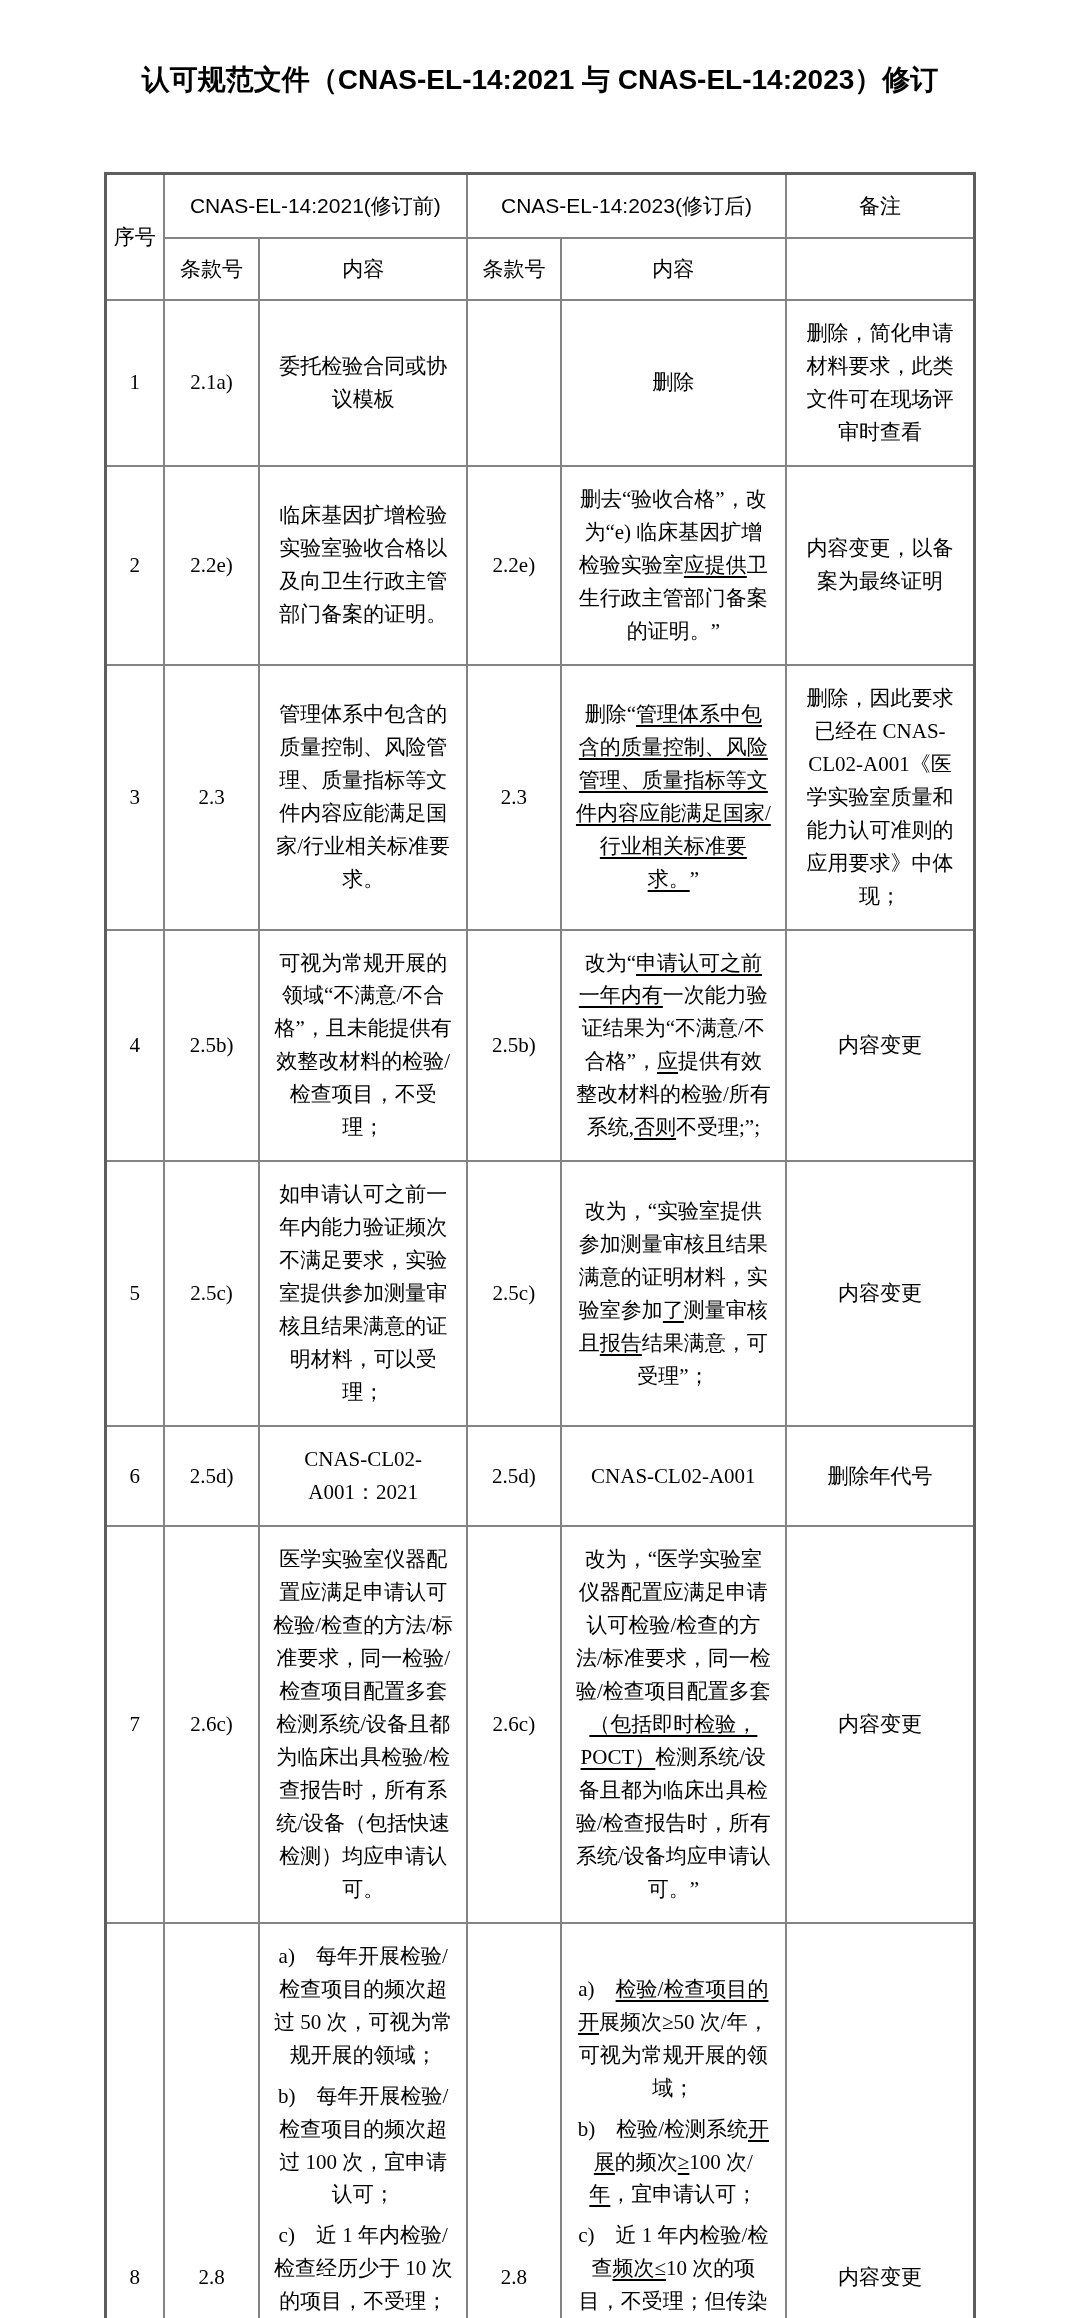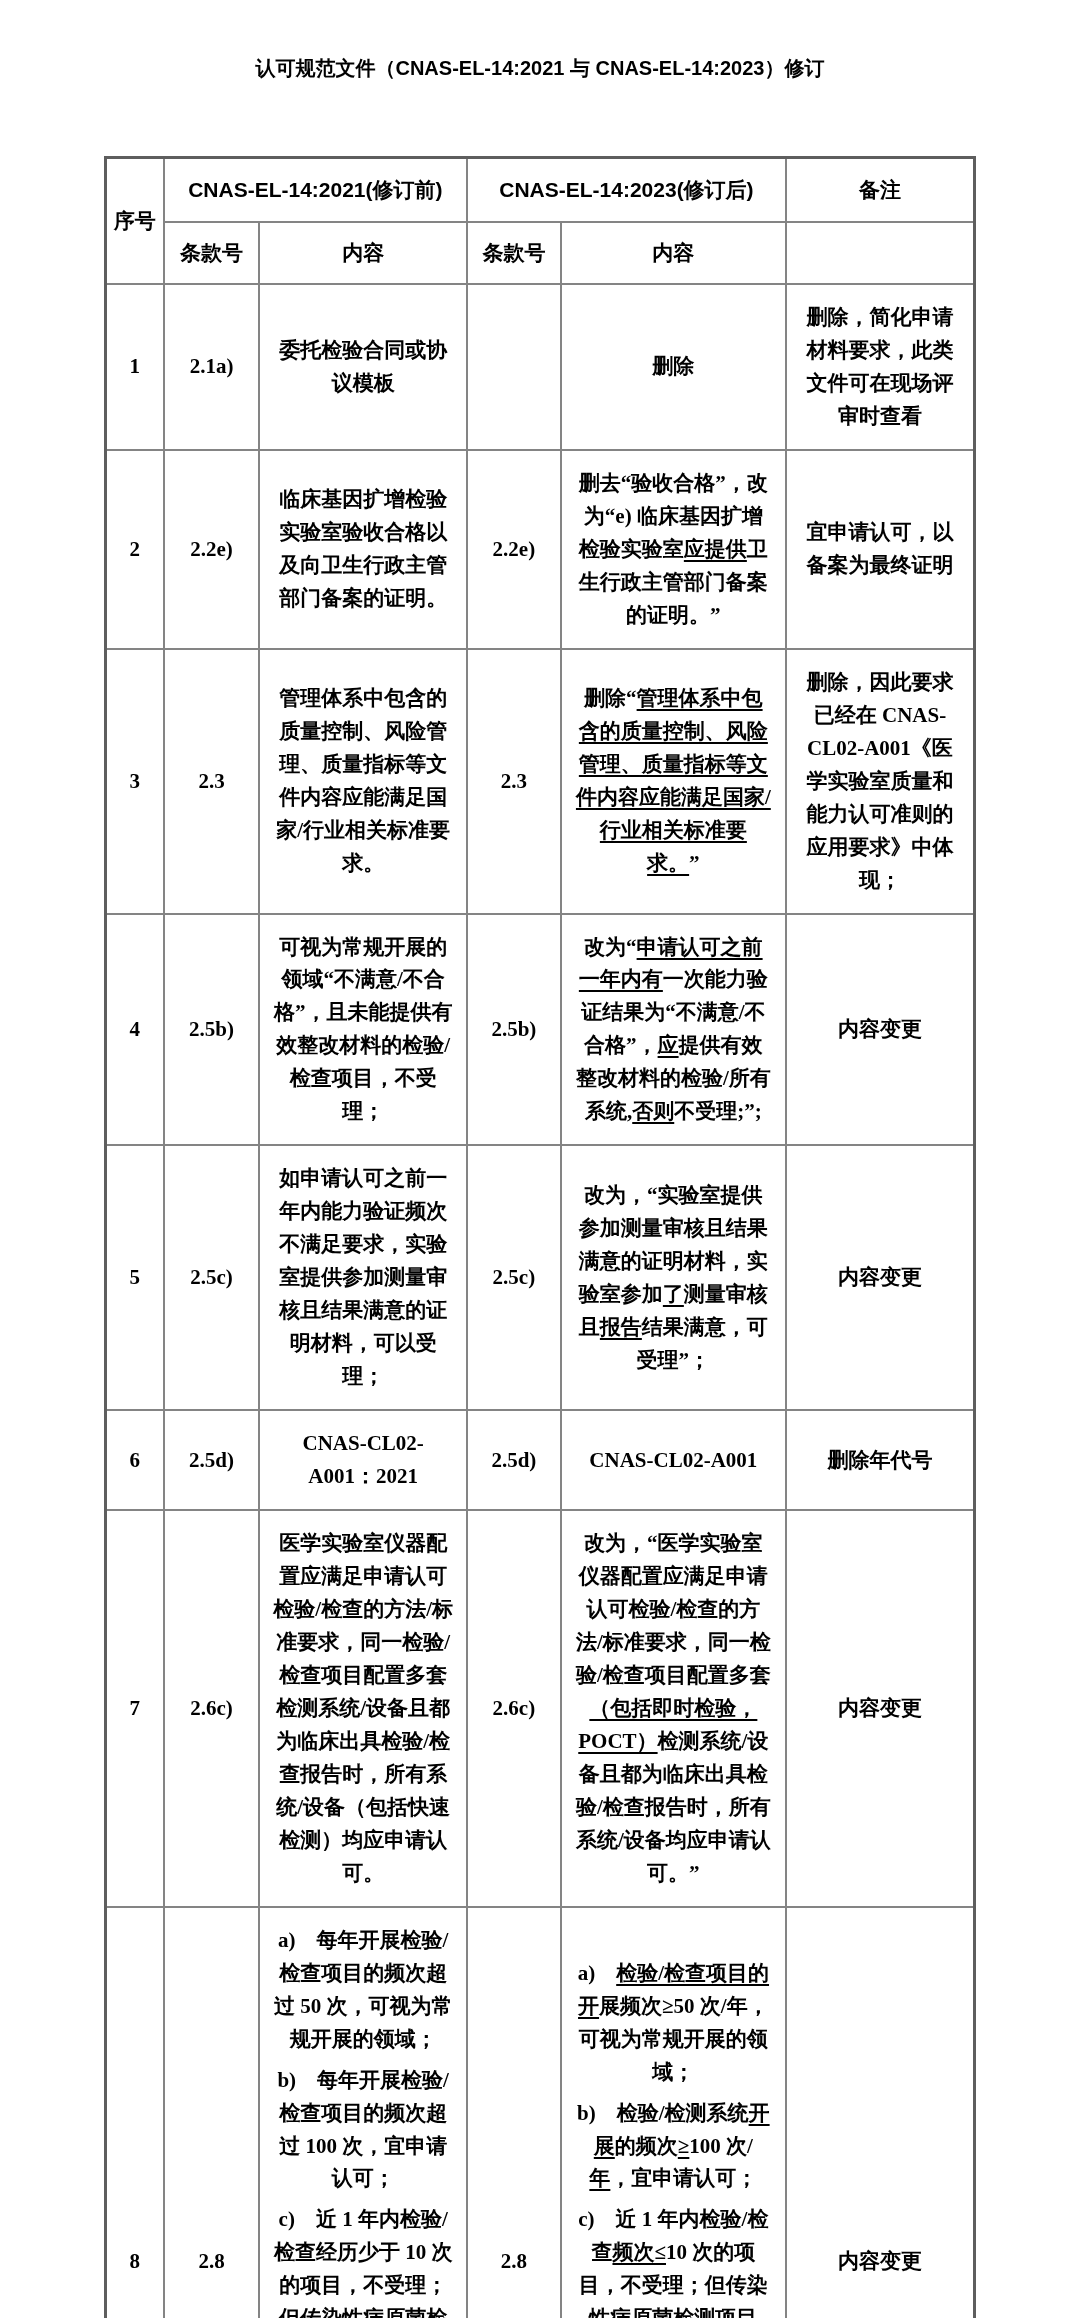--- a/index.html
+++ b/index.html
@@ -12,39 +12,39 @@
     min-height: 2318px;
     color: #000000;
     font-family: "Liberation Serif", "DejaVu Serif", serif;
   }
   .doc {
     padding-top: 58px;
   }
   .doc-title {
     font-family: "Liberation Sans", "DejaVu Sans", sans-serif;
     font-weight: bold;
-    font-size: 20px;
+    font-size: 28px;
     line-height: 1.0;
     text-align: center;
-    margin: 0 60px;
+    margin: 8px 60px;
   }
   .doc-title .line1 { display: block; }
   .doc-title .line2 { display: block; margin-top: 38px; }
   table.cmp {
     width: 872px;
     margin: 78px auto 0 auto;
     border-collapse: collapse;
     table-layout: fixed;
     border: 3px solid #5e5e5e;
   }
   table.cmp th, table.cmp td {
     border: 2px solid #848484;
     vertical-align: middle;
     text-align: center;
-    font-weight: bold;
+    font-weight: normal;
     font-size: 21px;
     line-height: 1.57;
     padding: 8px 5px;
     word-break: break-word;
   }
   th.hdr-main {
     font-family: "Liberation Sans", "DejaVu Sans", sans-serif;
     font-size: 22px;
     height: 46px;
   }
@@ -112,21 +112,21 @@
           <td>2</td>
           <td>2.2e)</td>
           <td>
             <div class="para"><span>临床基因扩增检验实验室验收合格以及向卫生行政主管部门备案的证明。</span></div>
           </td>
           <td>2.2e)</td>
           <td>
             <div class="para"><span>删去“验收合格”，改为“e) 临床基因扩增检验实验室</span><span class="u">应提供</span><span>卫生行政主管部门备案的证明。”</span></div>
           </td>
           <td>
-            <div class="para"><span>宜申请认可，以备案为最终证明</span></div>
+            <div class="para"><span>内容变更，以备案为最终证明</span></div>
           </td>
         </tr>
         <tr>
           <td>3</td>
           <td>2.3</td>
           <td>
             <div class="para"><span>管理体系中包含的质量控制、风险管理、质量指标等文件内容应能满足国家/行业相关标准要求。</span></div>
           </td>
           <td>2.3</td>
           <td>

